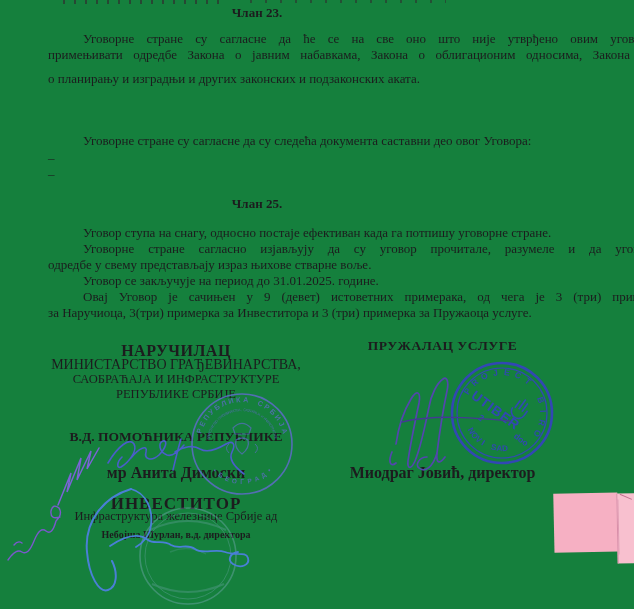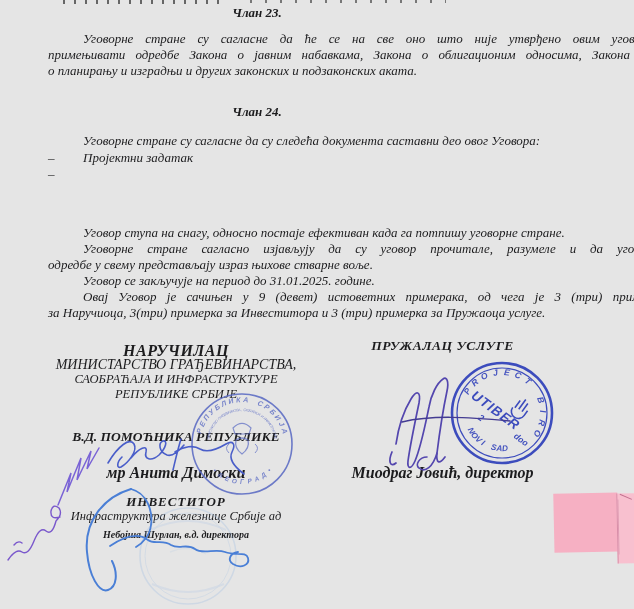--- a/index.html
+++ b/index.html
@@ -1,18 +1,18 @@
 <!DOCTYPE html>
 <html><head>
 <meta charset="utf-8">
 <style>
   html,body{margin:0;padding:0;background:#ffffff;}
   .page{
-    position:relative;width:634px;height:609px;background:#e5e5e5;
-    font-family:"Liberation Serif","DejaVu Serif",serif;color:#1c1c1e;overflow:hidden;font-style:italic;
+    position:relative;width:634px;height:609px;background:#15803d;
+    font-family:"Liberation Serif","DejaVu Serif",serif;color:#1c1c1e;overflow:hidden;
   }
   .line{position:absolute;left:48px;width:582px;font-size:13px;line-height:16px;white-space:nowrap;}
   .jline{white-space:normal;text-align:justify;text-align-last:justify;}
   .indent{padding-left:35px;}
   .heading{position:absolute;left:0;width:514px;text-align:center;font-weight:bold;font-size:13px;}
   .listrow{position:absolute;left:48px;width:582px;font-size:13px;display:flex;}
   .listrow .dash{width:35px;flex:0 0 35px;}
   .sigblock{position:absolute;text-align:center;}
   .sig-left{left:40px;width:272px;}
   .sig-right{left:330px;width:225px;}
@@ -30,47 +30,46 @@
 <body>
 
 <div class="page">
 
   <div class="frag" style="left:63px;top:0;width:160px;background:repeating-linear-gradient(90deg,#2f2f2f 0 2px,transparent 2px 11px);opacity:.7;height:4px;"></div>
   <div class="frag" style="left:250px;top:0;width:196px;background:repeating-linear-gradient(90deg,#2f2f2f 0 2px,transparent 2px 15px);opacity:.6;height:3px;"></div>
 
   <div class="heading" style="top:5px">Члан 23.</div>
   <div class="line jline indent" style="top:31px">Уговорне стране су сагласне да ће се на све оно што није утврђено овим уговором,</div>
   <div class="line jline" style="top:47px">примењивати одредбе Закона о јавним набавкама, Закона о облигационим односима, Закона</div>
-  <div class="line" style="top:63px">о планирању и изградњи и других законских и подзаконских аката.</div>
-
-  <div class="heading" style="top:104px">Члан 24.</div>
+  <div class="line" style="top:71px">о планирању и изградњи и других законских и подзаконских аката.</div>
+
   <div class="line indent" style="top:133px">Уговорне стране су сагласне да су следећа документа саставни део овог Уговора:</div>
   <div class="listrow" style="top:150px">
     <span class="dash">–</span>
-    <span>Пројектни задатак</span>
   </div>
   <div class="listrow" style="top:166px">
     <span class="dash">–</span>
   </div>
 
+  <div class="heading" style="top:196px">Члан 25.</div>
   <div class="line indent" style="top:225px">Уговор ступа на снагу, односно постаје ефективан када га потпишу уговорне стране.</div>
   <div class="line jline indent" style="top:241px">Уговорне стране сагласно изјављују да су уговор прочитале, разумеле и да уговорне</div>
   <div class="line" style="top:257px">одредбе у свему представљају израз њихове стварне воље.</div>
   <div class="line indent" style="top:273px">Уговор се закључује на период до 31.01.2025. године.</div>
   <div class="line jline indent" style="top:289px">Овај Уговор је сачињен у 9 (девет) истоветних примерака, од чега је 3 (три) примерка</div>
   <div class="line" style="top:305px">за Наручиоца, 3(три) примерка за Инвеститора и 3 (три) примерка за Пружаоца услуге.</div>
 
   <div class="sigblock sig-left">
     <div class="sigline b" style="top:342px;letter-spacing:.5px">НАРУЧИЛАЦ</div>
     <div class="sigline" style="top:357px;font-size:14px">МИНИСТАРСТВО ГРАЂЕВИНАРСТВА,</div>
     <div class="sigline" style="top:372px;font-size:12.5px">САОБРАЋАЈА И ИНФРАСТРУКТУРЕ</div>
     <div class="sigline" style="top:387px;font-size:12.5px">РЕПУБЛИКЕ СРБИЈЕ</div>
     <div class="sigline b" style="top:429px;font-size:13.5px">В.Д. ПОМОЋНИКА РЕПУБЛИКЕ</div>
     <div class="sigline b" style="top:464px">мр Анита Димоски</div>
-    <div class="sigline b" style="top:494px;font-size:13px;letter-spacing:1px">ИНВЕСТИТОР</div>
+    <div class="sigline b" style="top:494px;font-size:17px;letter-spacing:1px">ИНВЕСТИТОР</div>
     <div class="sigline" style="top:509px;font-size:12.5px">Инфраструктура железнице Србије ад</div>
     <div class="sigline b" style="top:529px;font-size:10px">Небојша Шурлан, в.д. директора</div>
   </div>
 
   <div class="sigblock sig-right">
     <div class="sigline b" style="top:338px;font-size:13.5px;letter-spacing:.5px">ПРУЖАЛАЦ УСЛУГЕ</div>
     <div class="sigline b" style="top:464px">Миодраг Јовић, директор</div>
   </div>
 
   <svg class="svg-overlay" width="634" height="609" viewBox="0 0 634 609" xmlns="http://www.w3.org/2000/svg">

